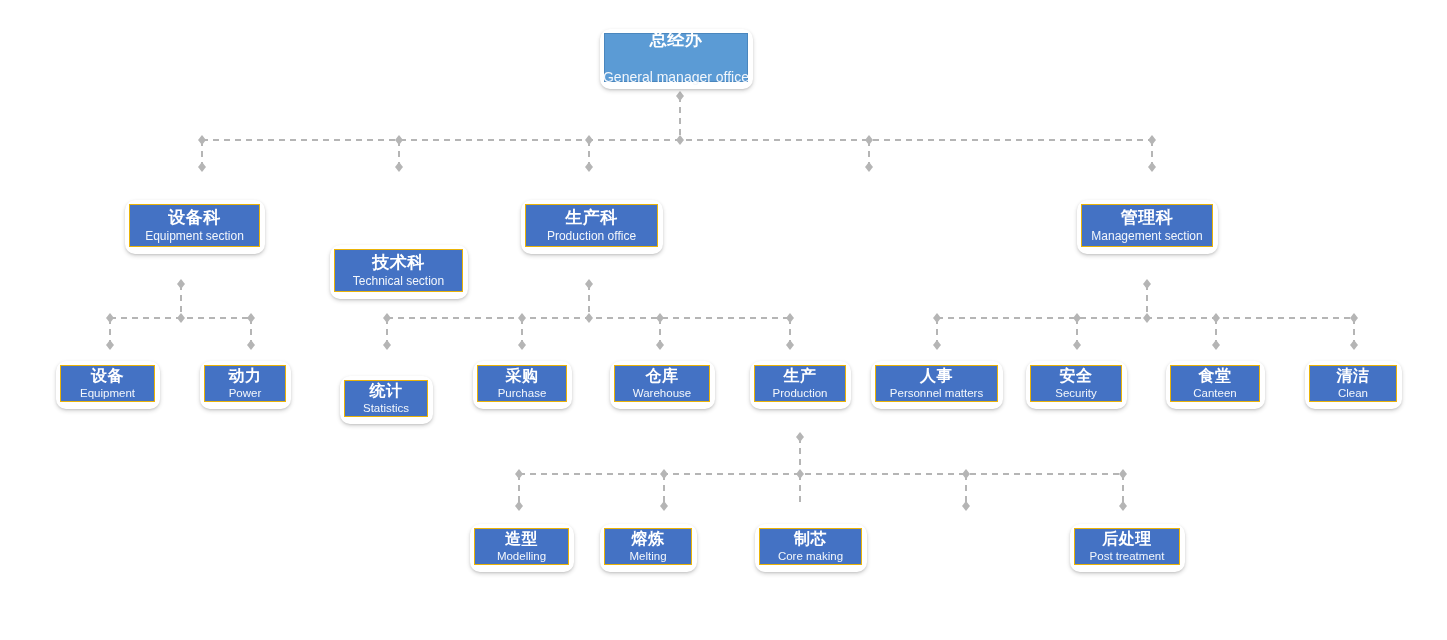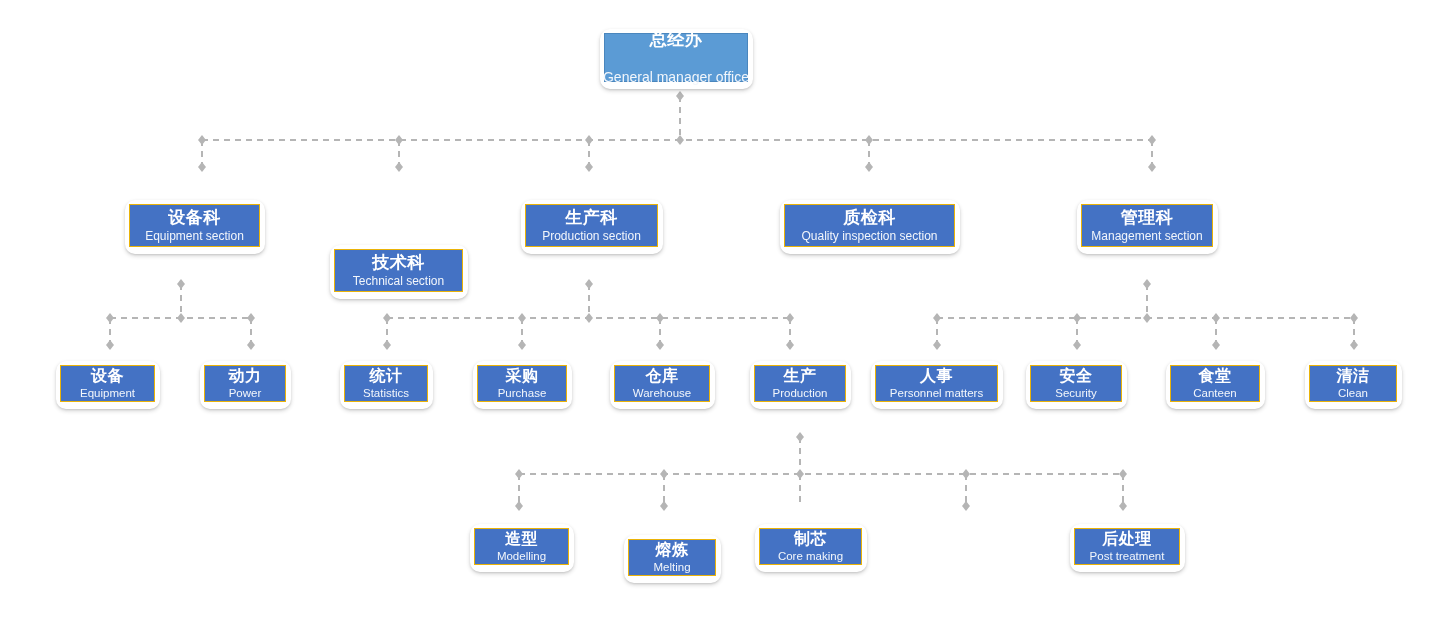--- a/index.html
+++ b/index.html
@@ -203,30 +203,24 @@
   <div class="node lvl2" style="left:330px; top:200px; width:138px; height:54px;margin-top:45px;">
     <div class="inner">
       <div class="cn">技术科</div>
       <div class="en">Technical section</div>
     </div>
   </div>
 
   <div class="node lvl2" style="left:521px; top:200px; width:142px; height:54px;">
     <div class="inner">
       <div class="cn">生产科</div>
-      <div class="en">Production section</div>
-    </div>
-  </div>
-
-  <div class="node lvl2" style="left:780px; top:200px; width:180px; height:54px;">
-    <div class="inner">
-      <div class="cn">质检科</div>
-      <div class="en">Quality inspection section</div>
-    </div>
-  </div>
+      <div class="en">Production office</div>
+    </div>
+  </div>
+
 
   <div class="node lvl2" style="left:1077px; top:200px; width:141px; height:54px;">
     <div class="inner">
       <div class="cn">管理科</div>
       <div class="en">Management section</div>
     </div>
   </div>
 
   <div class="node lvl3" style="left:200px; top:361px; width:91px; height:48px;">
     <div class="inner">
@@ -235,21 +229,21 @@
     </div>
   </div>
 
   <div class="node lvl3" style="left:56px; top:361px; width:104px; height:48px;">
     <div class="inner">
       <div class="cn">设备</div>
       <div class="en">Equipment</div>
     </div>
   </div>
 
-  <div class="node lvl3" style="left:340px; top:361px; width:93px; height:48px;">
+  <div class="node lvl3" style="left:340px; top:376px; width:93px; height:48px;">
     <div class="inner">
       <div class="cn">统计</div>
       <div class="en">Statistics</div>
     </div>
   </div>
 
   <div class="node lvl3" style="left:473px; top:361px; width:99px; height:48px;">
     <div class="inner">
       <div class="cn">采购</div>
       <div class="en">Purchase</div>
@@ -298,21 +292,21 @@
     </div>
   </div>
 
   <div class="node lvl4" style="left:470px; top:524px; width:104px; height:48px;">
     <div class="inner">
       <div class="cn">造型</div>
       <div class="en">Modelling</div>
     </div>
   </div>
 
-  <div class="node lvl4" style="left:624px; top:524px; width:97px; height:48px;margin-top:11px;">
+  <div class="node lvl4" style="left:600px; top:524px; width:97px; height:48px;">
     <div class="inner">
       <div class="cn">熔炼</div>
       <div class="en">Melting</div>
     </div>
   </div>
 
   <div class="node lvl4" style="left:755px; top:524px; width:112px; height:48px;">
     <div class="inner">
       <div class="cn">制芯</div>
       <div class="en">Core making</div>

